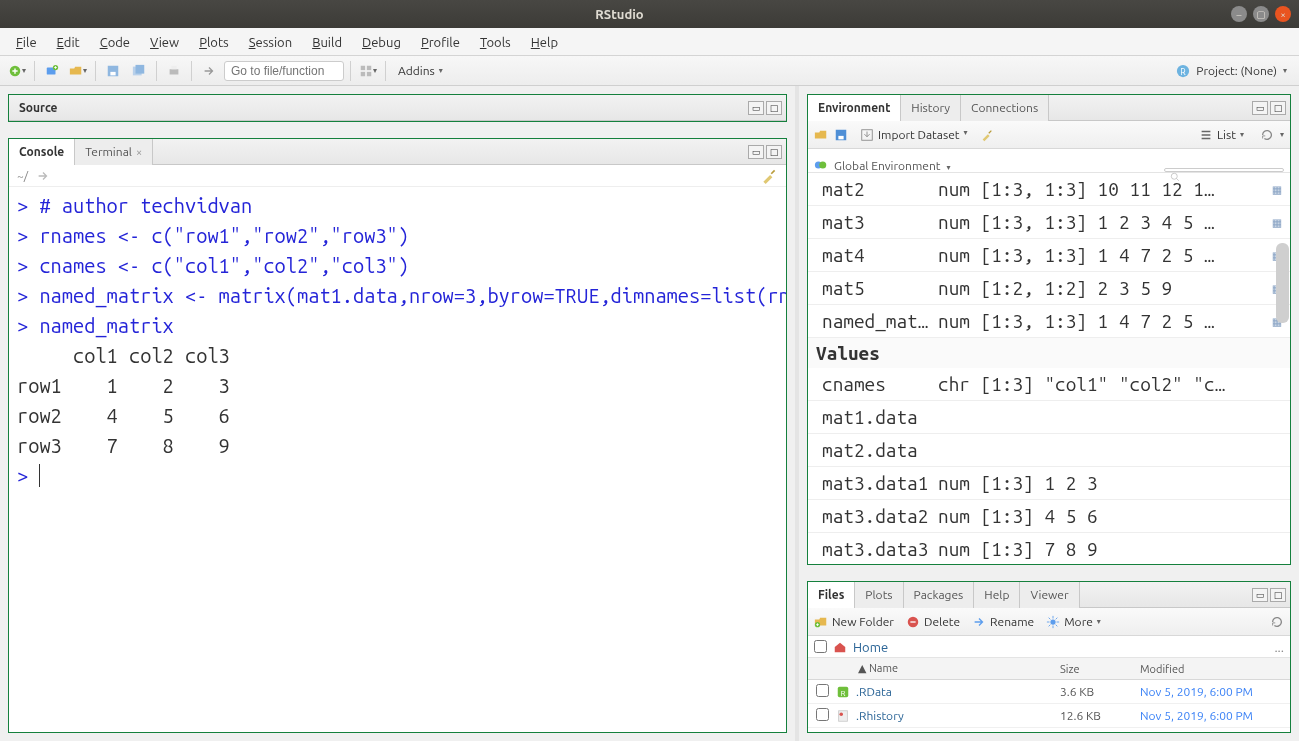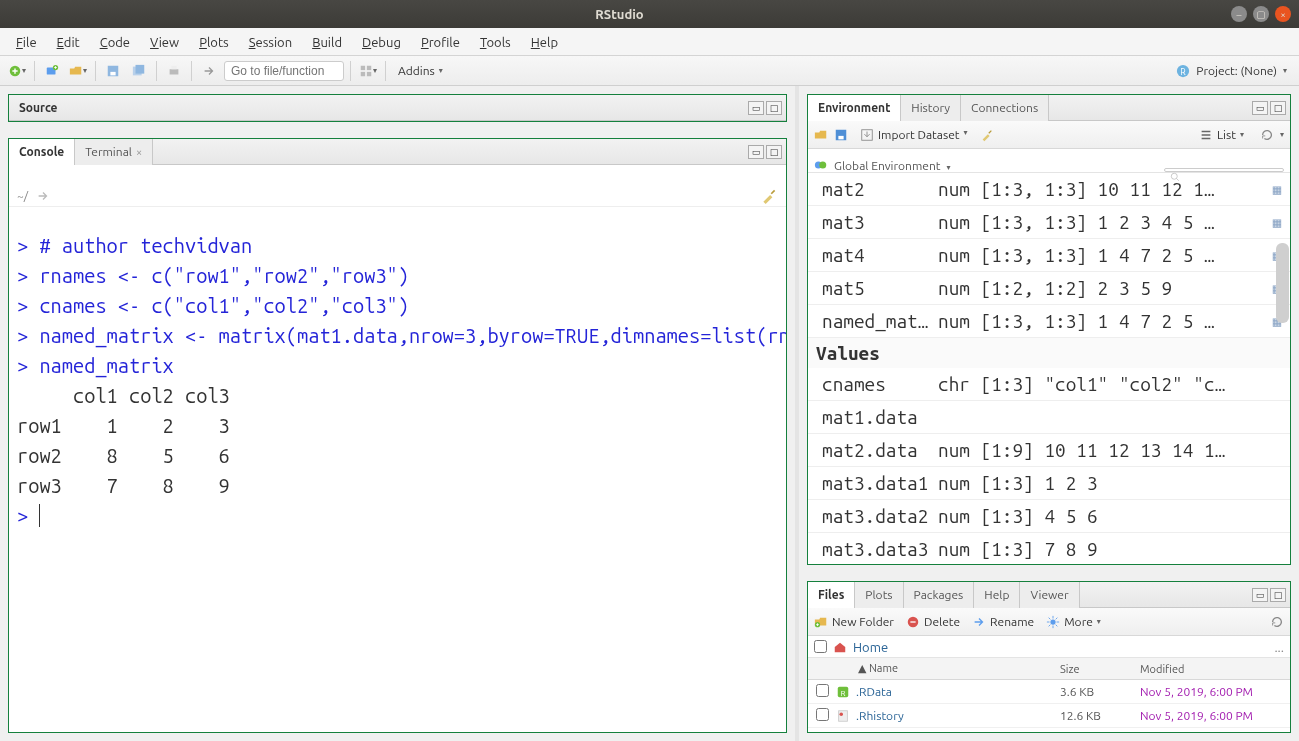--- a/index.html
+++ b/index.html
@@ -48,21 +48,21 @@
   .files-crumb { height: 22px; display:flex; align-items:center; gap:6px; padding:7px 6px; border-bottom:1px solid #e4e4e4; }
   .files-header-row { display:flex; background:#f4f4f4; border-bottom:1px solid #d8d8d8; height:22px; align-items:center; font-size:11px; color:#555;}
   .files-header-row .col-check{width:28px; text-align:center}
   .files-header-row .col-name{flex:1; padding-left:22px}
   .files-header-row .col-size{width:80px}
   .files-header-row .col-mod{width:150px}
   .file-row { display:flex; height:24px; align-items:center; border-bottom:1px solid #f0f0f0;}
   .file-row .col-check{width:28px; text-align:center}
   .file-row .col-name{flex:1; display:flex; align-items:center; gap:6px; color:#2a6496;}
   .file-row .col-size{width:80px; color:#555}
-  .file-row .col-mod{width:150px; color:#a21caf}
+  .file-row .col-mod{width:150px; color:#3b82f6}
   .icon-svg { width:14px; height:14px; display:inline-block; }
   .close-x { color:#999; font-size:11px; cursor:pointer;}
   .search-box { border:1px solid #ccc; border-radius:10px; padding:1px 8px 1px 20px; width:120px; font-size:11px; color:#aaa; position:relative;}
   .list-btn { display:flex; align-items:center; gap:4px; font-size:12px; padding:2px 4px;justify-content:center;}
   .mini-link{ color: #2a6496; cursor:pointer;}
   .scrollbarish { position:absolute; right:1px; top:70px; width:13px; height:80px; background:#cfcfcf; border-radius:6px;}
   svg { display:block; }
 </style>
 </head>
 <body>
@@ -172,21 +172,21 @@
     <div class="pane" style="flex:0 0 auto;">
       <div class="pane-header">
         <div class="pane-title">Source</div>
         <div class="pane-controls">
           <div class="pane-ctrl">▭</div>
           <div class="pane-ctrl">□</div>
         </div>
       </div>
     </div>
 
-    <div class="pane" style="flex:1;gap:20px;">
+    <div class="pane" style="flex:1;">
       <div class="pane-header" id="console-tabs">
         <div class="tab">Console</div>
           <div class="tab inactive">Terminal<span class="close-x">×</span></div>
           <div class="pane-controls">
           <div class="pane-ctrl">▭</div>
           <div class="pane-ctrl">□</div>
         </div>
       </div>
       <div class="path-bar">
         <span>~/</span>
@@ -199,21 +199,21 @@
             <path d="M10 6l3-3" stroke="#b89b3a" stroke-width="1.5"></path>
           </svg>
       </div>
       <div class="console-body" id="console-body"><span class="prompt">&gt; </span><span class="input"># author techvidvan</span>
 <span class="prompt">&gt; </span><span class="input">rnames &lt;- c("row1","row2","row3")</span>
 <span class="prompt">&gt; </span><span class="input">cnames &lt;- c("col1","col2","col3")</span>
 <span class="prompt">&gt; </span><span class="input">named_matrix &lt;- matrix(mat1.data,nrow=3,byrow=TRUE,dimnames=list(rnames,cnames))</span>
 <span class="prompt">&gt; </span><span class="input">named_matrix</span>
 <span class="output">     col1 col2 col3</span>
 <span class="output">row1    1    2    3</span>
-<span class="output">row2    8    5    6</span>
+<span class="output">row2    4    5    6</span>
 <span class="output">row3    7    8    9</span>
 <span class="prompt">&gt; </span><span style="border-left:1px solid #333">&nbsp;</span></div>
     </div>
   </div>
 
   <div class="right-col">
 
     <div class="pane" style="flex:1;">
       <div class="pane-header" id="env-tabs">
         <div class="tab">Environment</div>
@@ -306,21 +306,20 @@
           <div class="env-section">Values</div>
           <div class="env-row">
             <div class="name">cnames</div>
             <div class="value">chr [1:3] "col1" "col2" "c…</div>
           </div>
           <div class="env-row">
             <div class="name">mat1.data</div>
           </div>
           <div class="env-row">
             <div class="name">mat2.data</div>
-            <div class="value">num [1:9] 10 11 12 13 14 1…</div>
           </div>
           <div class="env-row">
             <div class="name">mat3.data1</div>
             <div class="value">num [1:3] 1 2 3</div>
           </div>
           <div class="env-row">
             <div class="name">mat3.data2</div>
             <div class="value">num [1:3] 4 5 6</div>
           </div>
           <div class="env-row">

